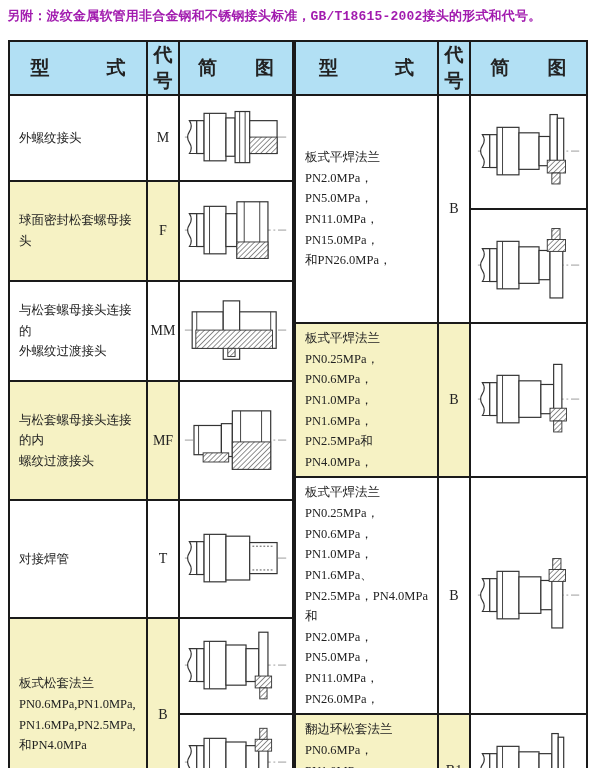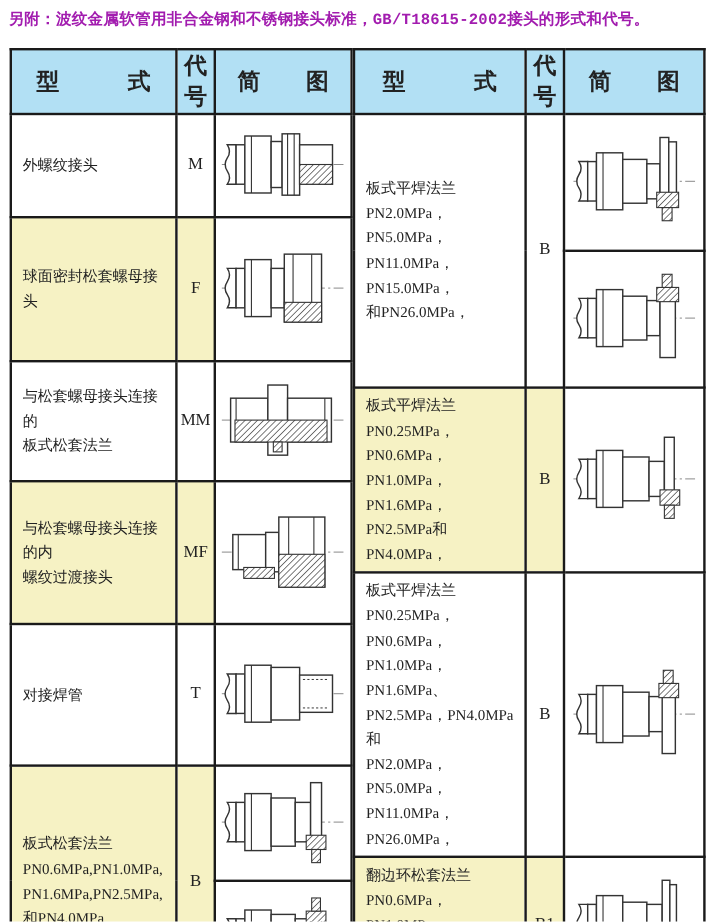--- a/index.html
+++ b/index.html
@@ -88,41 +88,41 @@
             <line x1="29" y1="19" x2="29" y2="71" class="ln"></line>
             <rect x="47" y="24" width="10" height="42" class="fw"></rect>
             <rect x="57" y="17" width="16" height="56" class="fw"></rect>
             <line x1="62" y1="17" x2="62" y2="73" class="ln"></line>
             <line x1="68" y1="17" x2="68" y2="73" class="ln"></line>
             <rect x="73" y="27" width="30" height="36" class="fw"></rect>
             <rect x="73" y="45" width="30" height="18" class="fh"></rect>
           </svg>
     </td>
   </tr>
-  <tr style="height:120px">
+  <tr style="height:100px">
     <td class="type hl">球面密封松套螺母接头</td>
     <td class="code hl">F</td>
     <td class="diagcell">
       <svg class="diag" viewBox="0 0 116 92">
             <line x1="2" y1="45" x2="113" y2="45" class="cl"></line>
             <path d="M15,27 L7,27 Q11,33 7,39 Q3,45 7,51 Q11,57 7,63 L15,63 Z" class="fw"></path>
             <rect x="15" y="27" width="8" height="36" class="fw"></rect>
             <rect x="23" y="19" width="24" height="52" class="fw"></rect>
             <line x1="29" y1="19" x2="29" y2="71" class="ln"></line>
             <rect x="47" y="27" width="12" height="36" class="fw"></rect>
             <rect x="59" y="14" width="34" height="62" class="fw"></rect>
             <line x1="67" y1="14" x2="67" y2="76" class="ln"></line>
             <line x1="84" y1="14" x2="84" y2="76" class="ln"></line>
             <rect x="59" y="58" width="34" height="18" class="fh"></rect>
           </svg>
     </td>
   </tr>
   <tr style="height:100px">
     <td class="type">与松套螺母接头连接的
-板式松套法兰</td>
+外螺纹过渡接头</td>
     <td class="code">MM</td>
     <td class="diagcell">
       <svg class="diag" viewBox="0 0 116 92">
             <line x1="2" y1="45" x2="113" y2="45" class="cl"></line>
             <rect x="10" y="25" width="34" height="40" class="fw"></rect>
             <line x1="15" y1="25" x2="15" y2="65" class="ln"></line>
             <rect x="44" y="13" width="18" height="64" class="fw"></rect>
             <rect x="62" y="25" width="40" height="40" class="fw"></rect>
             <line x1="96" y1="25" x2="96" y2="65" class="ln"></line>
             <rect x="14" y="45" width="84" height="20" class="fh"></rect>

